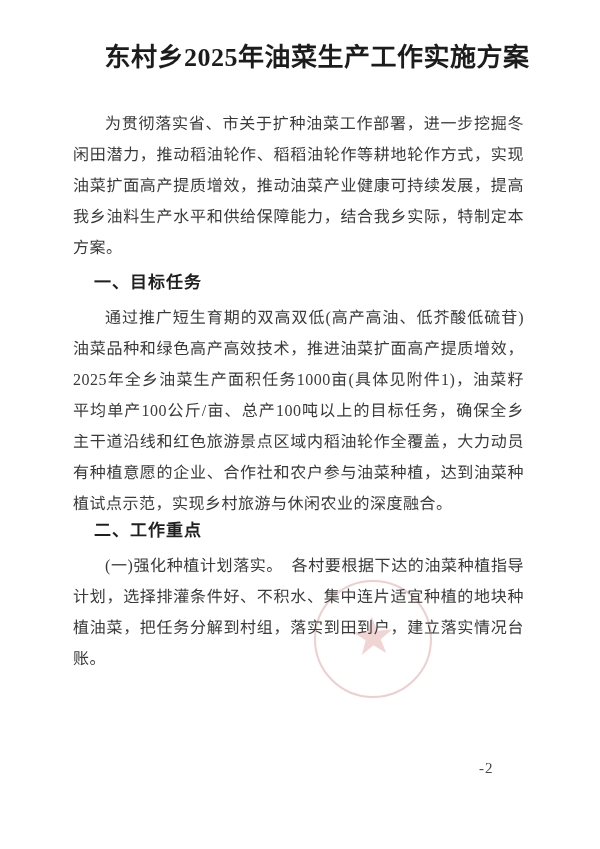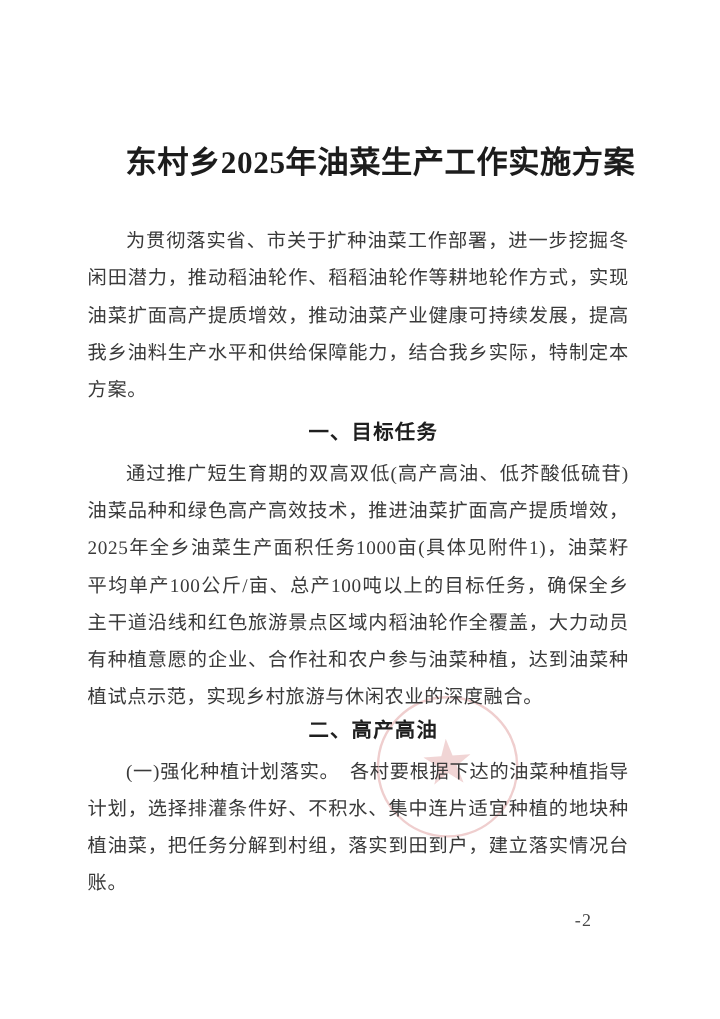--- a/index.html
+++ b/index.html
@@ -8,21 +8,21 @@
     position: relative;
     width: 600px;
     height: 849px;
     background: #ffffff;
     overflow: hidden;
     font-family: "Liberation Serif", "DejaVu Serif", serif;
   }
 
   .doc-title {
     margin: 0;
-    padding-top: 118px;
+    padding-top: 40px;
     line-height: 36px;
     text-align: center;
     text-indent: 34px;          
     font-size: 26px;
     font-weight: bold;
     letter-spacing: 0.5px;
     color: #1c1c1c;
     font-family: "Liberation Serif", "DejaVu Serif", serif;
   }
 
@@ -41,21 +41,21 @@
   .para { margin: 4px; text-indent: 2em; }
 
   .heading {
     margin: 0;
     font-size: 17px;
     font-weight: bold;
     line-height: 31px;
     text-indent: 25px;
     letter-spacing: 1px;
     color: #1f1f1f;
-    text-align: center;
+    text-align: left;
     font-family: "Liberation Sans", "DejaVu Sans", sans-serif;
   }
   .heading.h2 { margin-top: -8px; }
   .para.p4   { margin-top: -4px; }
 
   .page-number {
     position: absolute;
     left: 479px;
     top: 760px;
     font-size: 15px;
@@ -97,21 +97,21 @@
 
   <h1 class="doc-title">东村乡2025年油菜生产工作实施方案</h1>
 
   <div class="content">
     <p class="para p1">为贯彻落实省、市关于扩种油菜工作部署，进一步挖掘冬闲田潜力，推动稻油轮作、稻稻油轮作等耕地轮作方式，实现油菜扩面高产提质增效，推动油菜产业健康可持续发展，提高我乡油料生产水平和供给保障能力，结合我乡实际，特制定本方案。</p>
 
     <h2 class="heading h1">一、目标任务</h2>
 
     <p class="para p2">通过推广短生育期的双高双低(高产高油、低芥酸低硫苷)油菜品种和绿色高产高效技术，推进油菜扩面高产提质增效，2025年全乡油菜生产面积任务1000亩(具体见附件1)，油菜籽平均单产100公斤/亩、总产100吨以上的目标任务，确保全乡主干道沿线和红色旅游景点区域内稻油轮作全覆盖，大力动员有种植意愿的企业、合作社和农户参与油菜种植，达到油菜种植试点示范，实现乡村旅游与休闲农业的深度融合。</p>
 
-    <h2 class="heading h2">二、高产高油</h2>
+    <h2 class="heading h2">二、工作重点</h2>
 
     <p class="para p3">(一)强化种植计划落实。　各村要根据下达的油菜种植指导计划，选择排灌条件好、不积水、集中连片适宜种植的地块种植油菜，把任务分解到村组，落实到田到户，建立落实情况台账。</p>
 
   </div>
 
   <div class="page-number">-2</div>
 
 </div>
 
 </body></html>

